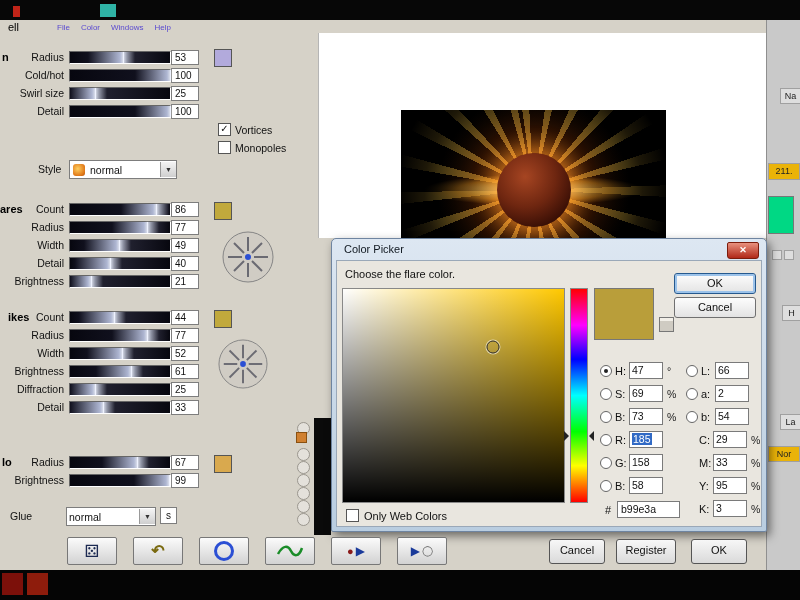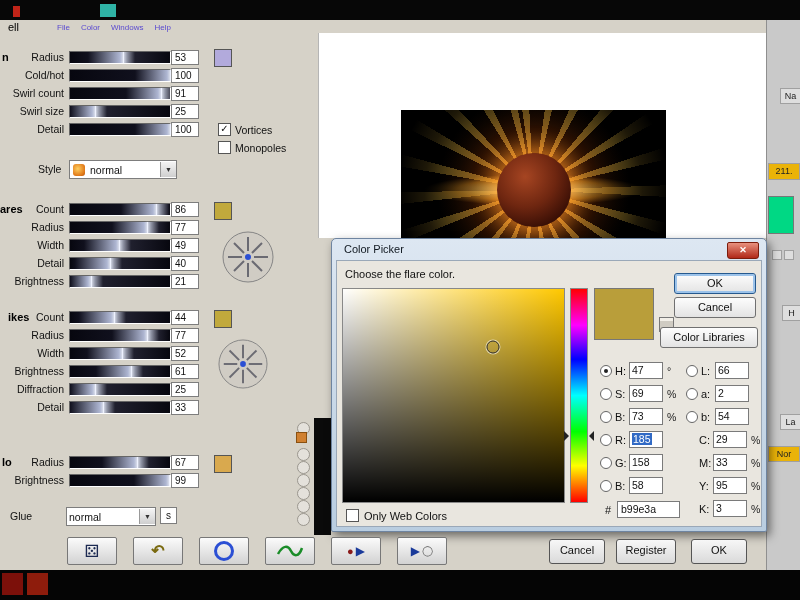--- a/index.html
+++ b/index.html
@@ -154,25 +154,20 @@
     <span class="slabel">Radius</span>
     <div class="slider" style="--p: 53%;"></div>
     <span class="val">53</span>
   </div>
   <div class="srow">
     <span class="slabel">Cold/hot</span>
     <div class="slider" style="--p: 100%;"></div>
     <span class="val">100</span>
   </div>
   <div class="srow">
-    <span class="slabel">Swirl count</span>
-    <div class="slider" style="--p: 91%;"></div>
-    <span class="val">91</span>
-  </div>
-  <div class="srow">
     <span class="slabel">Swirl size</span>
     <div class="slider" style="--p: 25%;"></div>
     <span class="val">25</span>
   </div>
   <div class="srow">
     <span class="slabel">Detail</span>
     <div class="slider" style="--p: 100%;"></div>
     <span class="val">100</span>
   </div>
 </div>
@@ -343,21 +338,20 @@
       <div class="sv-white"></div>
       <div class="sv-black"></div>
       <div class="sv-marker"></div>
     </div>
     <div class="hue"></div>
     <div class="cur" style="background: rgb(185, 158, 58);"></div>
     <div class="gamut"></div>
 
     <div class="cpbtn default" style="left:337px;top:12px;width:80px">OK</div>
     <div class="cpbtn" style="left:337px;top:36px;width:80px">Cancel</div>
-    <div class="cpbtn" style="left:323px;top:66px;width:96px">Color Libraries</div>
 
     <div class="frow" style="left:263px;top:101px">
       <span class="radio on"></span>
       <span class="flab">H:</span>
       <span class="fbox">47</span>
       <span class="funit">°</span>
     </div>
     <div class="frow" style="left:263px;top:124px">
       <span class="radio"></span>
       <span class="flab">S:</span>

